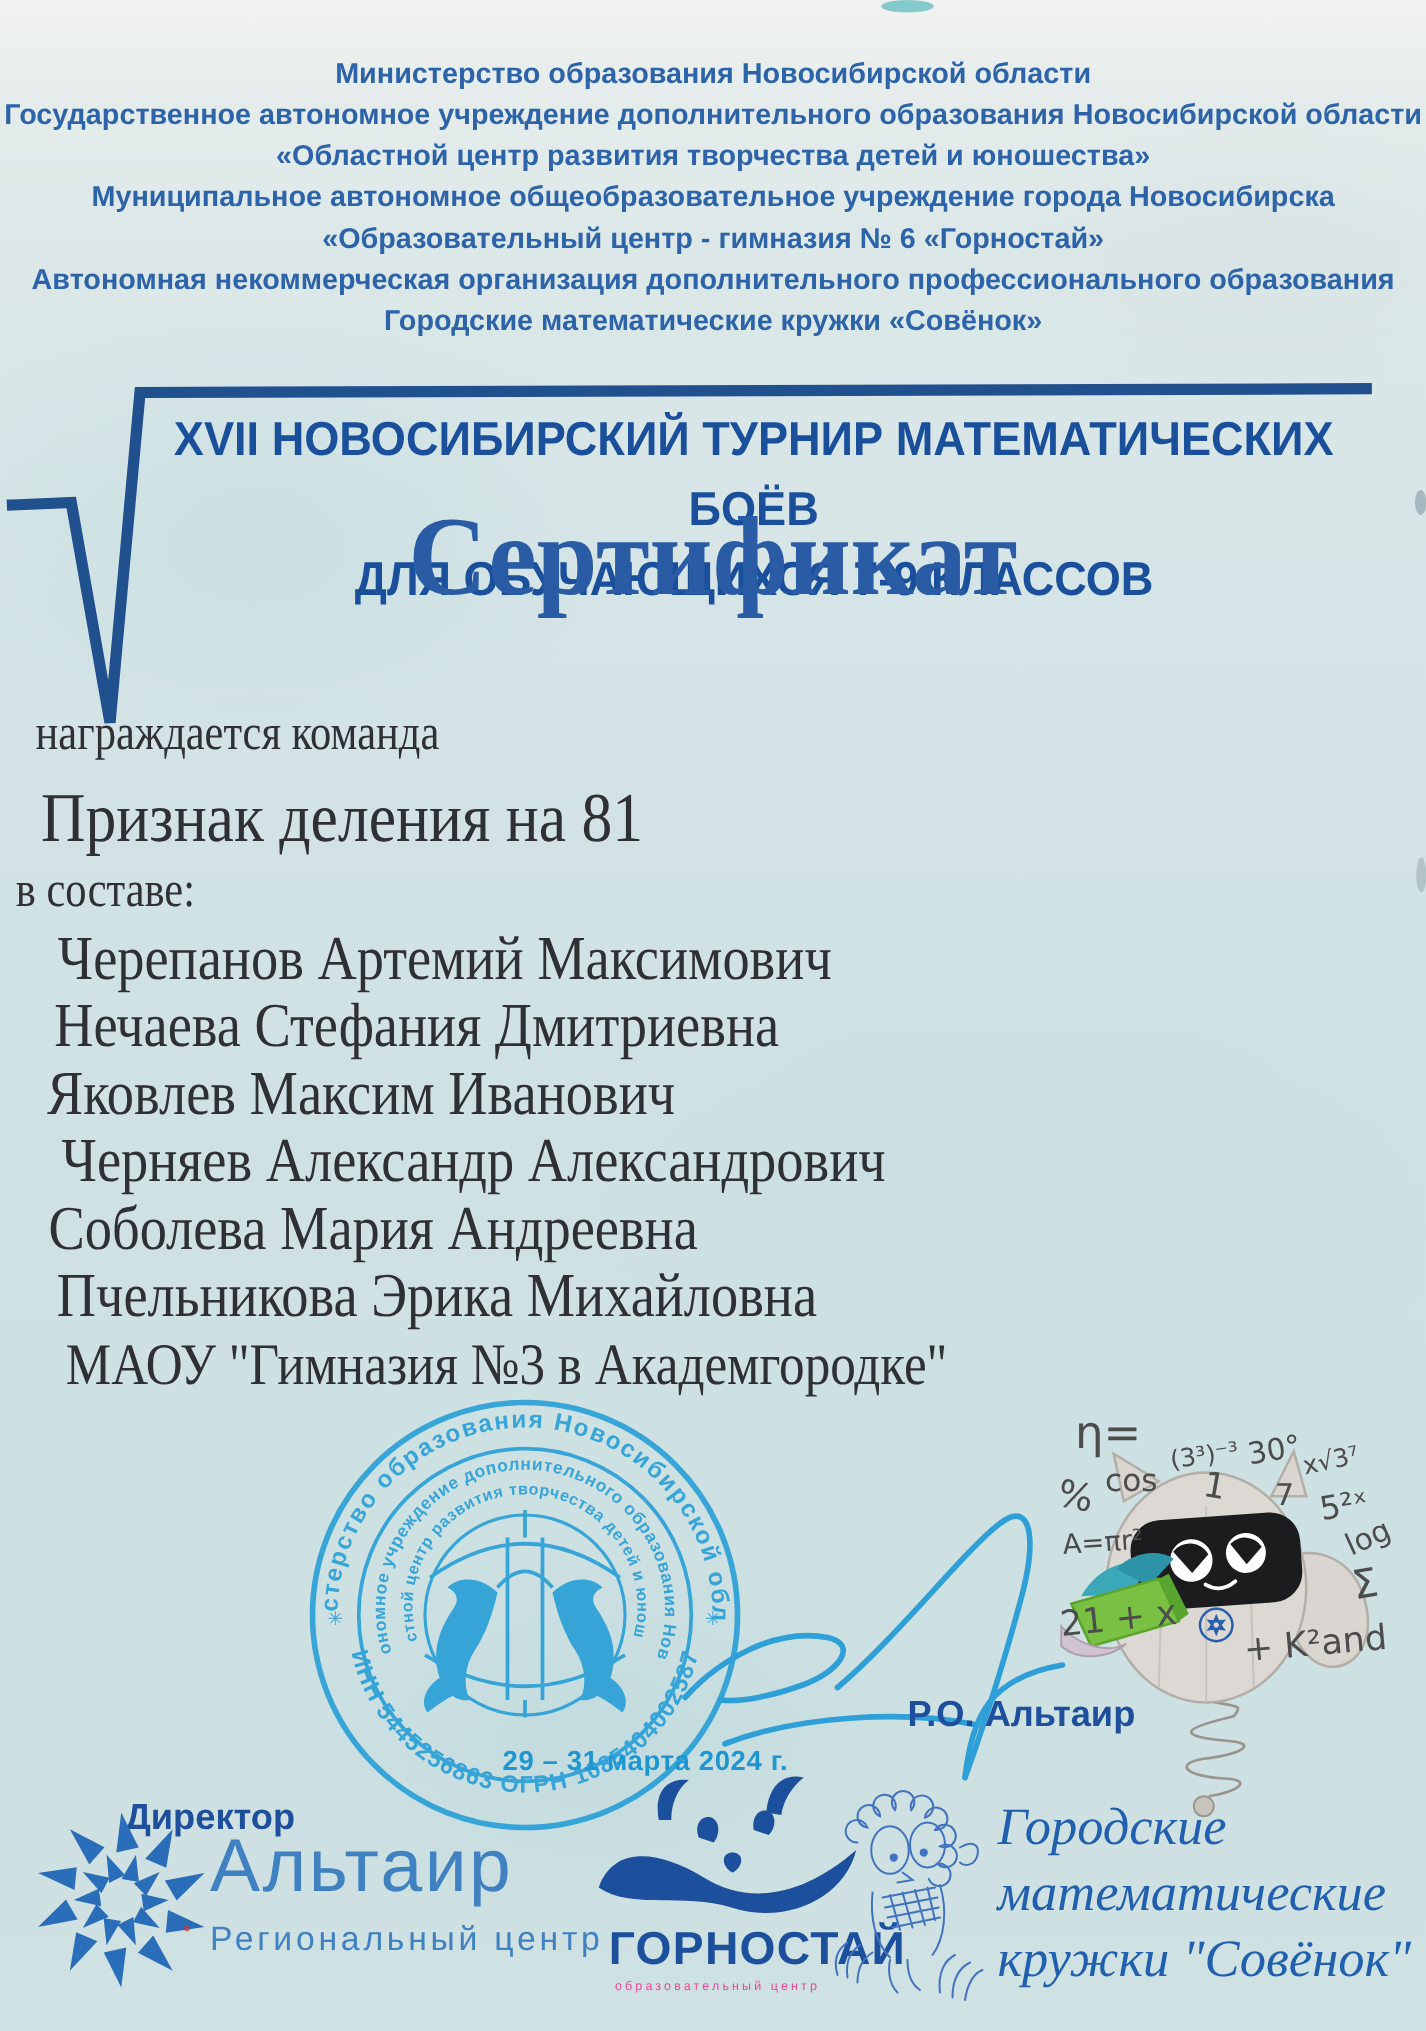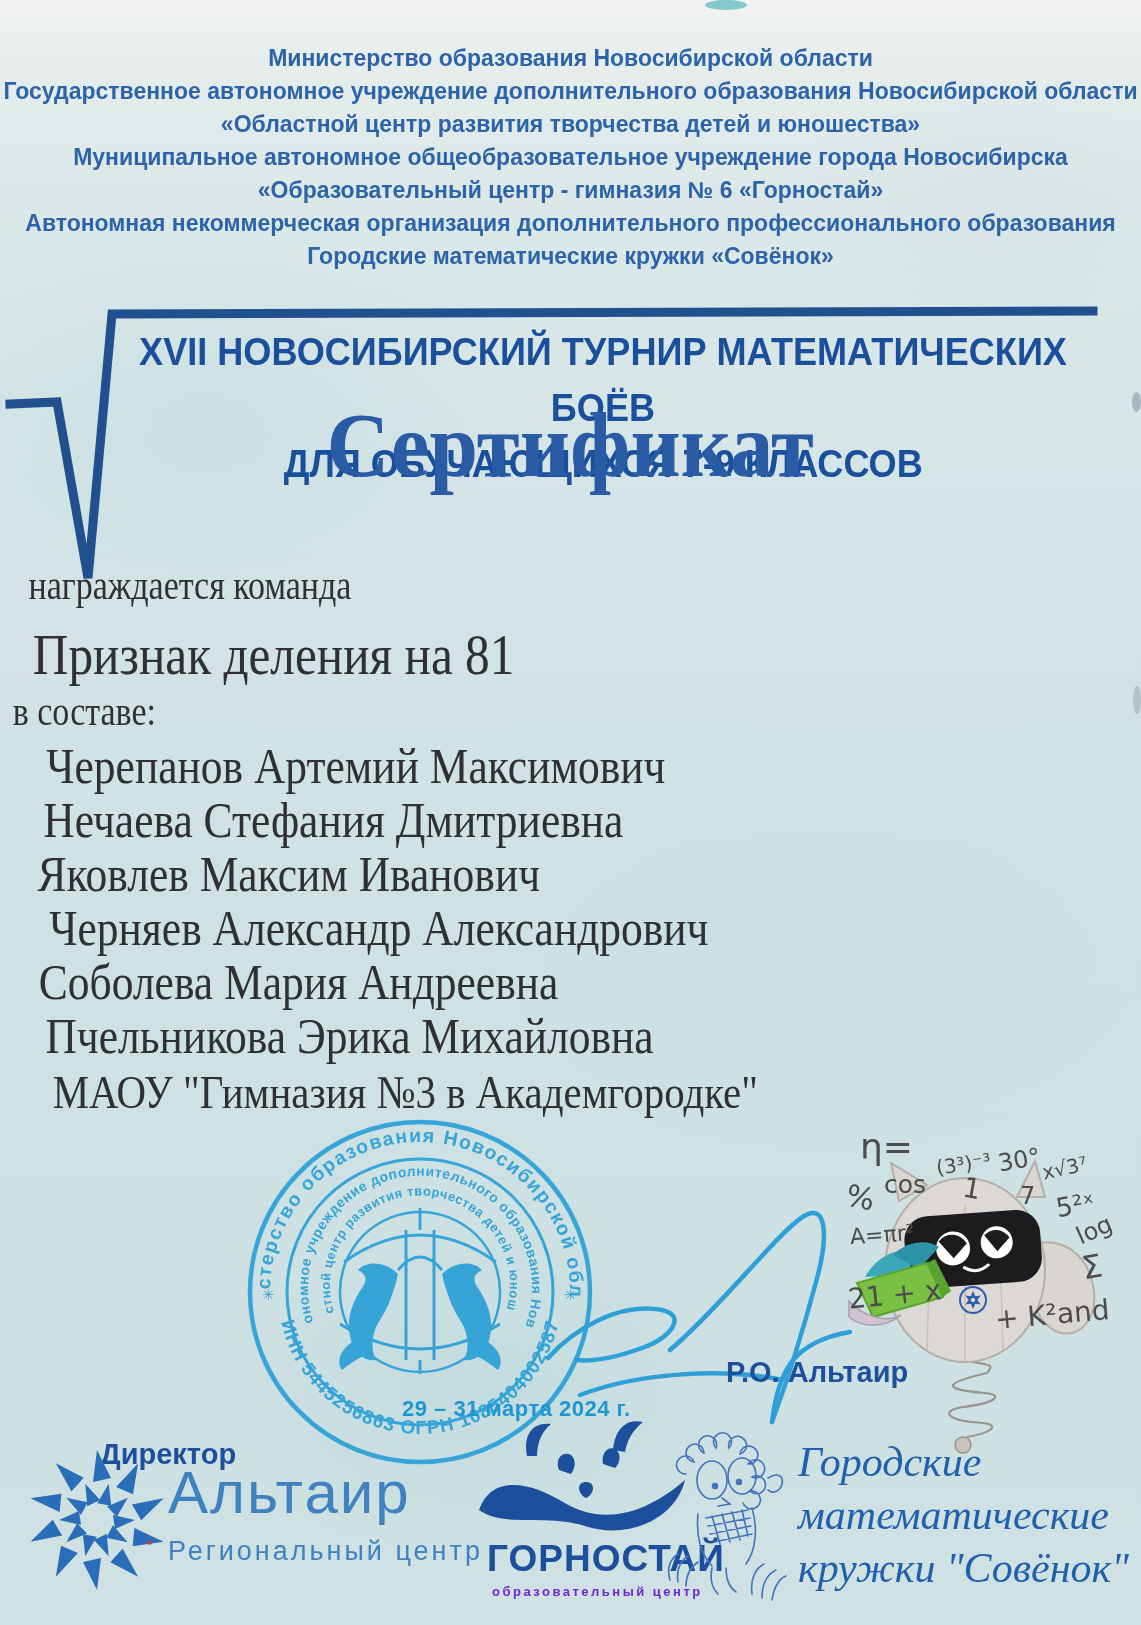--- a/index.html
+++ b/index.html
@@ -37,21 +37,21 @@
   .director{left:84px;top:1438px;font-size:29px;font-weight:bold;color:#1d4f9c;margin-left:16px;}
   .signer{left:726px;top:1356px;font-size:29px;font-weight:bold;color:#1d4f9c;}
   .event-date{left:402px;top:1396px;font-size:22px;font-weight:bold;color:#1e96d2;letter-spacing:.5px;}
   
   .doodle{position:absolute;color:#4c4c4c;font-family:"DejaVu Sans",sans-serif;white-space:nowrap;}
   
   .altair-name{left:168px;top:1458px;font-size:60px;color:#3f81c1;letter-spacing:2px;}
   .altair-sub{left:168px;top:1536px;font-size:27px;color:#3f81c1;letter-spacing:3px;}
   
   .gorno-name{left:487px;top:1538px;font-size:37px;font-weight:bold;color:#1c4f9c;letter-spacing:1px;}
-  .gorno-sub{left:492px;top:1584px;font-size:13px;font-weight:bold;color:#6d28d9;letter-spacing:2.5px;}
+  .gorno-sub{left:492px;top:1584px;font-size:10px;font-weight:normal;color:#ec4899;letter-spacing:2.5px;}
   
   .sovenok{left:798px;top:1436px;color:#2060ae;font-family:"Liberation Serif",serif;
            font-style:italic;font-size:42px;line-height:53px;}
   .artifact{position:absolute;border-radius:50%;}
 </style>
 </head>
 <body>
 
 <div class="tex"></div>
 

